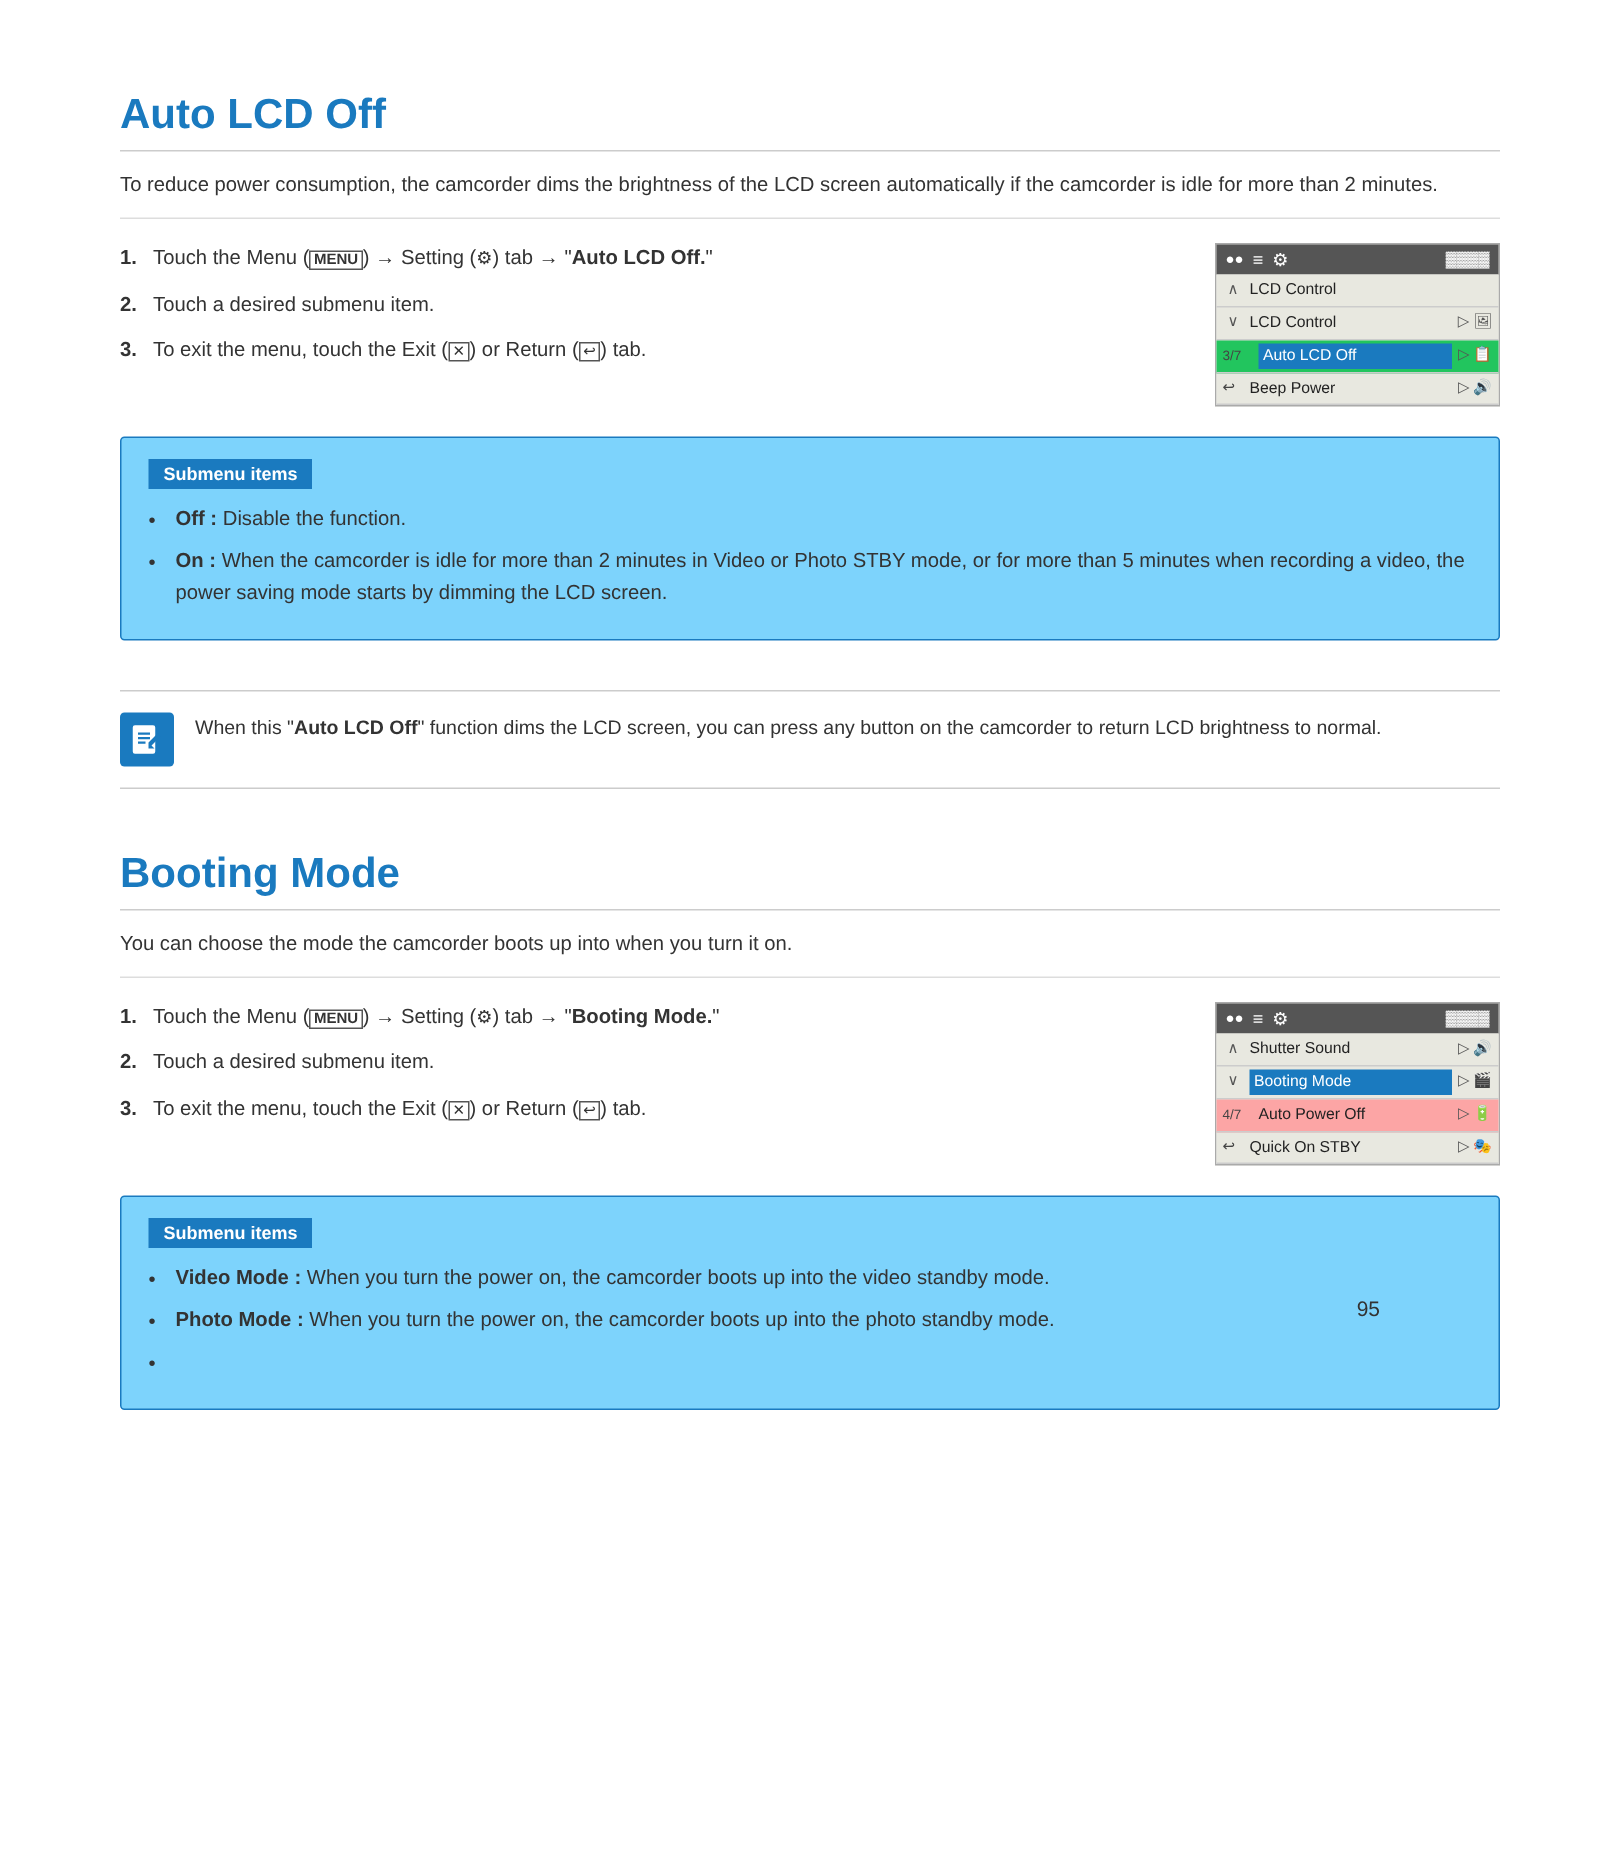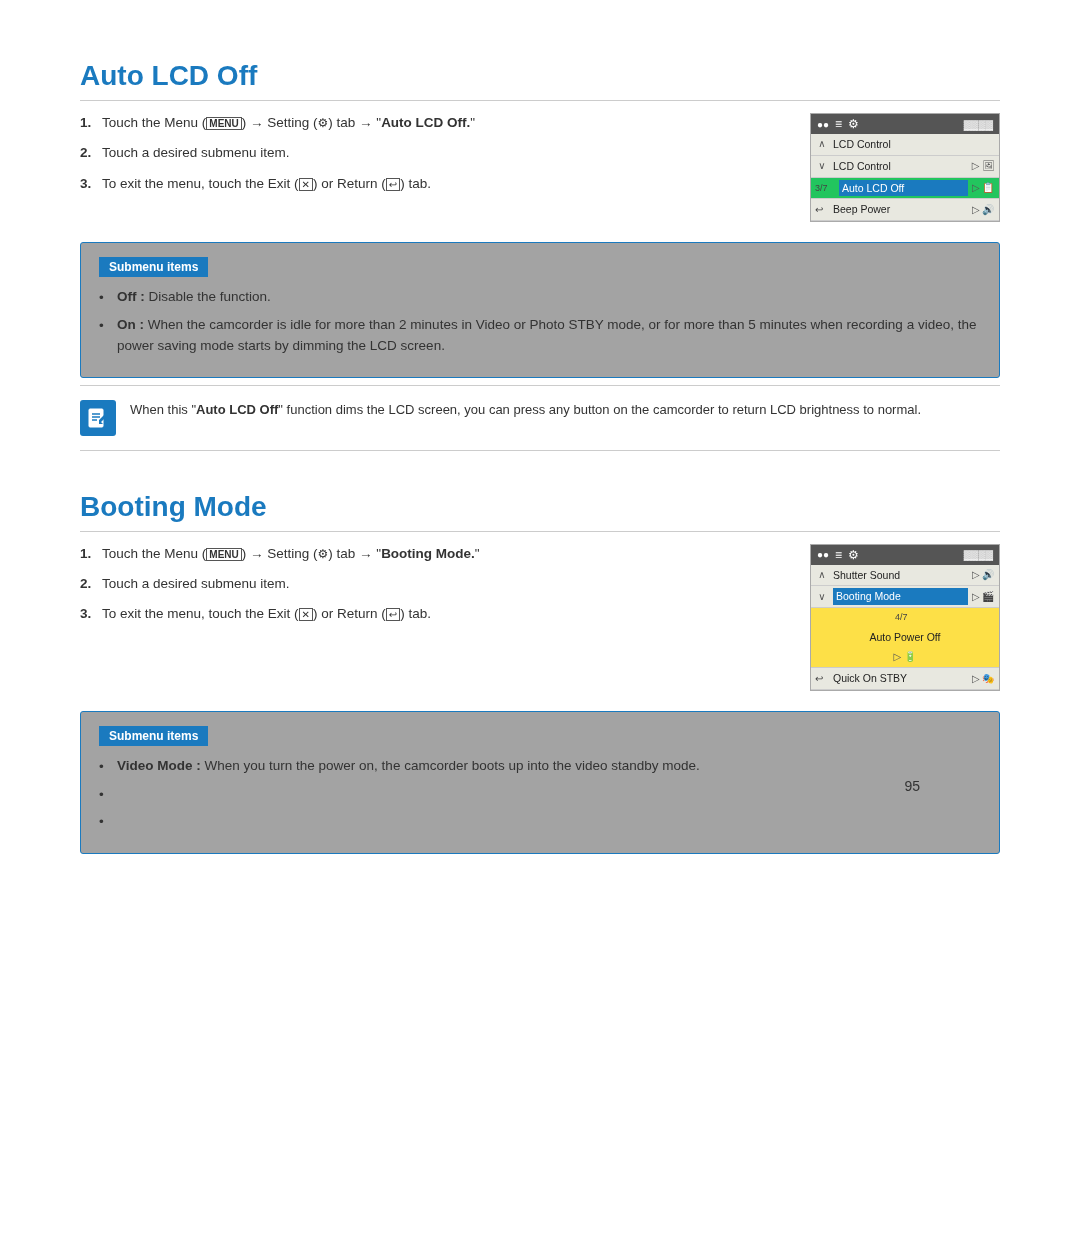--- a/index.html
+++ b/index.html
@@ -134,22 +134,22 @@
       color: #444;
       font-size: 10px;
       min-width: 14px;
     }
 
     
     .submenu-box {
       border: 1.5px solid #1a7abf;
       border-radius: 3px;
       padding: 14px 18px;
-      margin-bottom: 7px;
-      background: #a3a3a3;
+      margin-bottom: 33px;
+      background: #7dd3fc;
     }
 
     .submenu-title {
       background: #1a7abf;
       color: #fff;
       font-size: 12px;
       font-weight: bold;
       padding: 3px 10px;
       display: inline-block;
       margin-bottom: 10px;
@@ -214,20 +214,21 @@
       position: relative;
     }
   </style>
 </head>
 <body>
 
 <div class="content-wrapper">
 
   <div>
     <h1 class="section-title">Auto LCD Off</h1>
+    <p class="section-intro">To reduce power consumption, the camcorder dims the brightness of the LCD screen automatically if the camcorder is idle for more than 2 minutes.</p>
 
     <div class="steps-area">
       <div class="steps-list">
 
         <div class="step">
           <span class="step-num">1.</span>
           <span class="step-text">
             Touch the Menu (<span style="border:1px solid #555;font-size:10px;padding:0 2px;font-weight:bold;">MENU</span>) → Setting (<span style="font-size:12px;">⚙</span>) tab → "<b>Auto LCD Off.</b>"
           </span>
         </div>
@@ -303,20 +304,21 @@
         </svg>
       </div>
       <p class="note-text">
         When this "<b>Auto LCD Off</b>" function dims the LCD screen, you can press any button on the camcorder to return LCD brightness to normal.
       </p>
     </div>
   </div>
 
   <div>
     <h1 class="section-title">Booting Mode</h1>
+    <p class="section-intro">You can choose the mode the camcorder boots up into when you turn it on.</p>
 
     <div class="steps-area">
       <div class="steps-list">
 
         <div class="step">
           <span class="step-num">1.</span>
           <span class="step-text">
             Touch the Menu (<span style="border:1px solid #555;font-size:10px;padding:0 2px;font-weight:bold;">MENU</span>) → Setting (<span style="font-size:12px;">⚙</span>) tab → "<b>Booting Mode.</b>"
           </span>
         </div>
@@ -348,21 +350,21 @@
             <span class="row-label">Shutter Sound</span>
             <span class="row-icon">▷ 🔊</span>
           </div>
 
           <div class="menu-ui-row">
             <span class="nav-arrow">∨</span>
             <span class="row-label highlighted">Booting Mode</span>
             <span class="row-icon">▷ 🎬</span>
           </div>
 
-          <div class="menu-ui-row" style="background:#fde047;flex-direction:column;">
+          <div class="menu-ui-row" style="background:#fca5a5;">
             <span class="page-num">4/7</span>
             <span class="row-label">Auto Power Off</span>
             <span class="row-icon">▷ 🔋</span>
           </div>
 
           <div class="menu-ui-row">
             <span class="back-arrow">↩</span>
             <span class="row-label">Quick On STBY</span>
             <span class="row-icon">▷ 🎭</span>
           </div>
@@ -371,20 +373,21 @@
     </div>
 
     <div class="submenu-box">
       <div class="submenu-title">Submenu items</div>
       <div class="submenu-item">
         <span class="bullet">•</span>
         <span class="item-content"><b>Video Mode :</b> When you turn the power on, the camcorder boots up into the video standby mode.</span>
       </div>
       <div class="submenu-item">
         <span class="bullet">•</span>
+        <span class="item-content"><b>Photo Mode :</b> When you turn the power on, the camcorder boots up into the photo standby mode.</span>
       </div>
       <div class="submenu-item">
         <span class="bullet">•</span>
       </div>
     </div>
   </div>
 
   <div class="page-number">95</div>
 
 </div>

